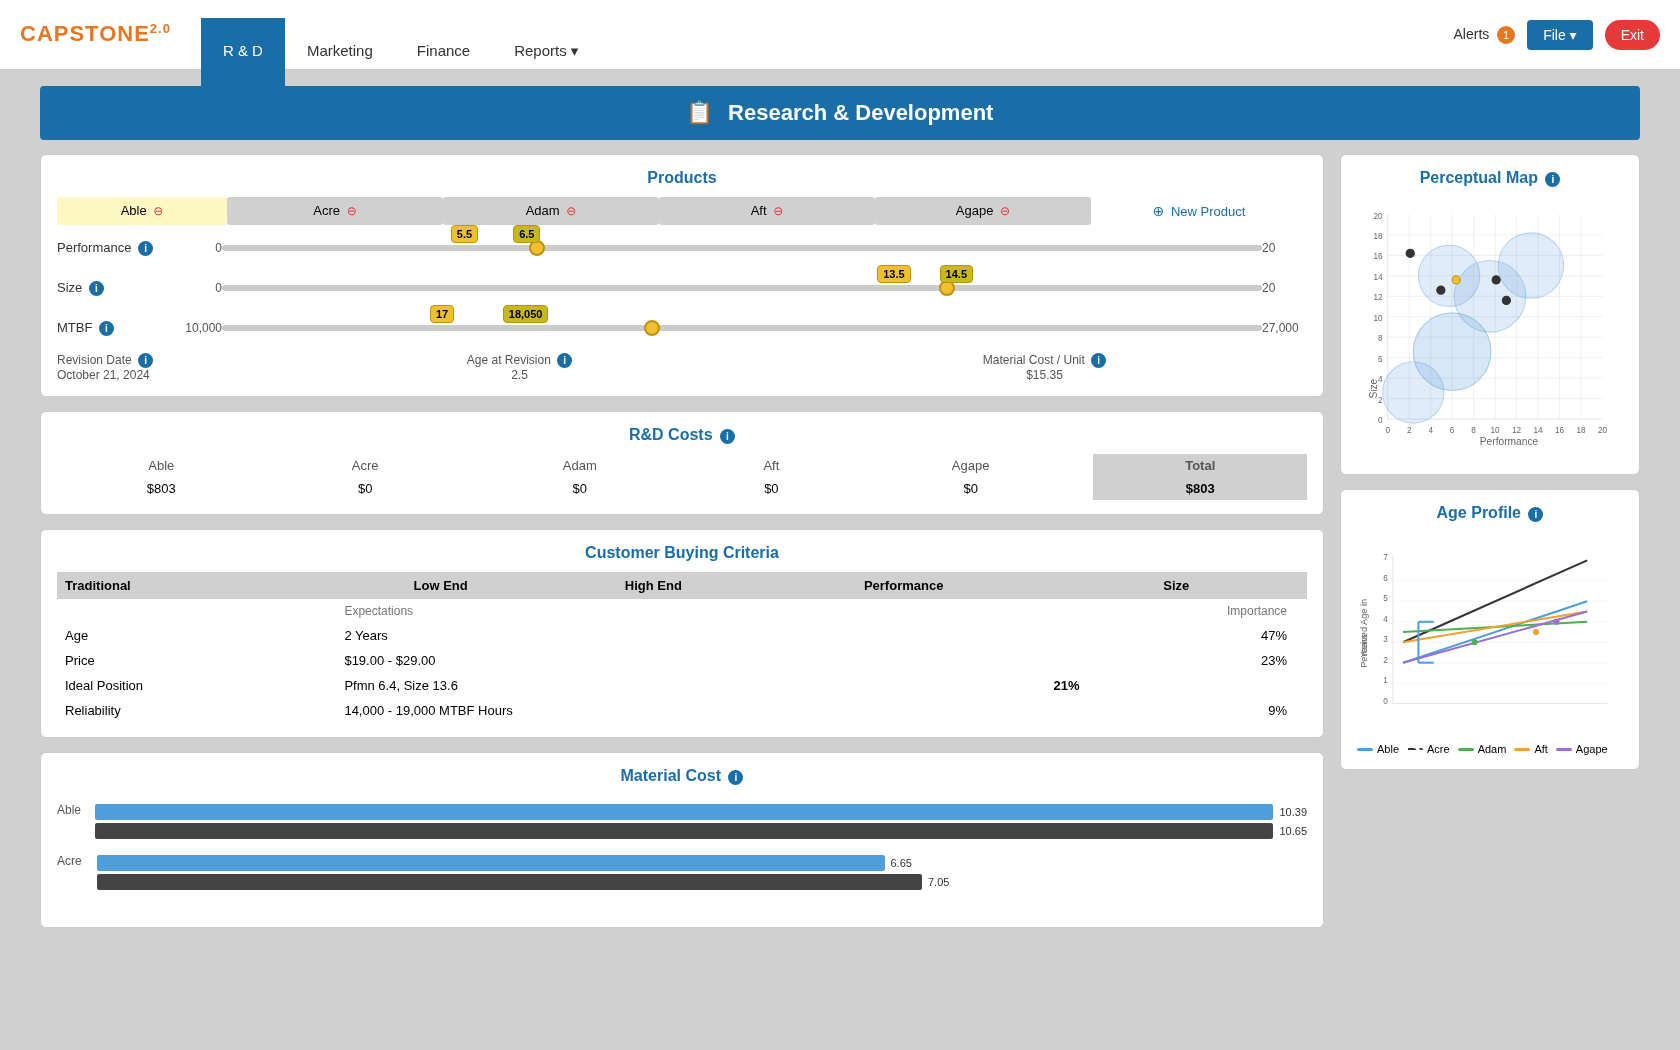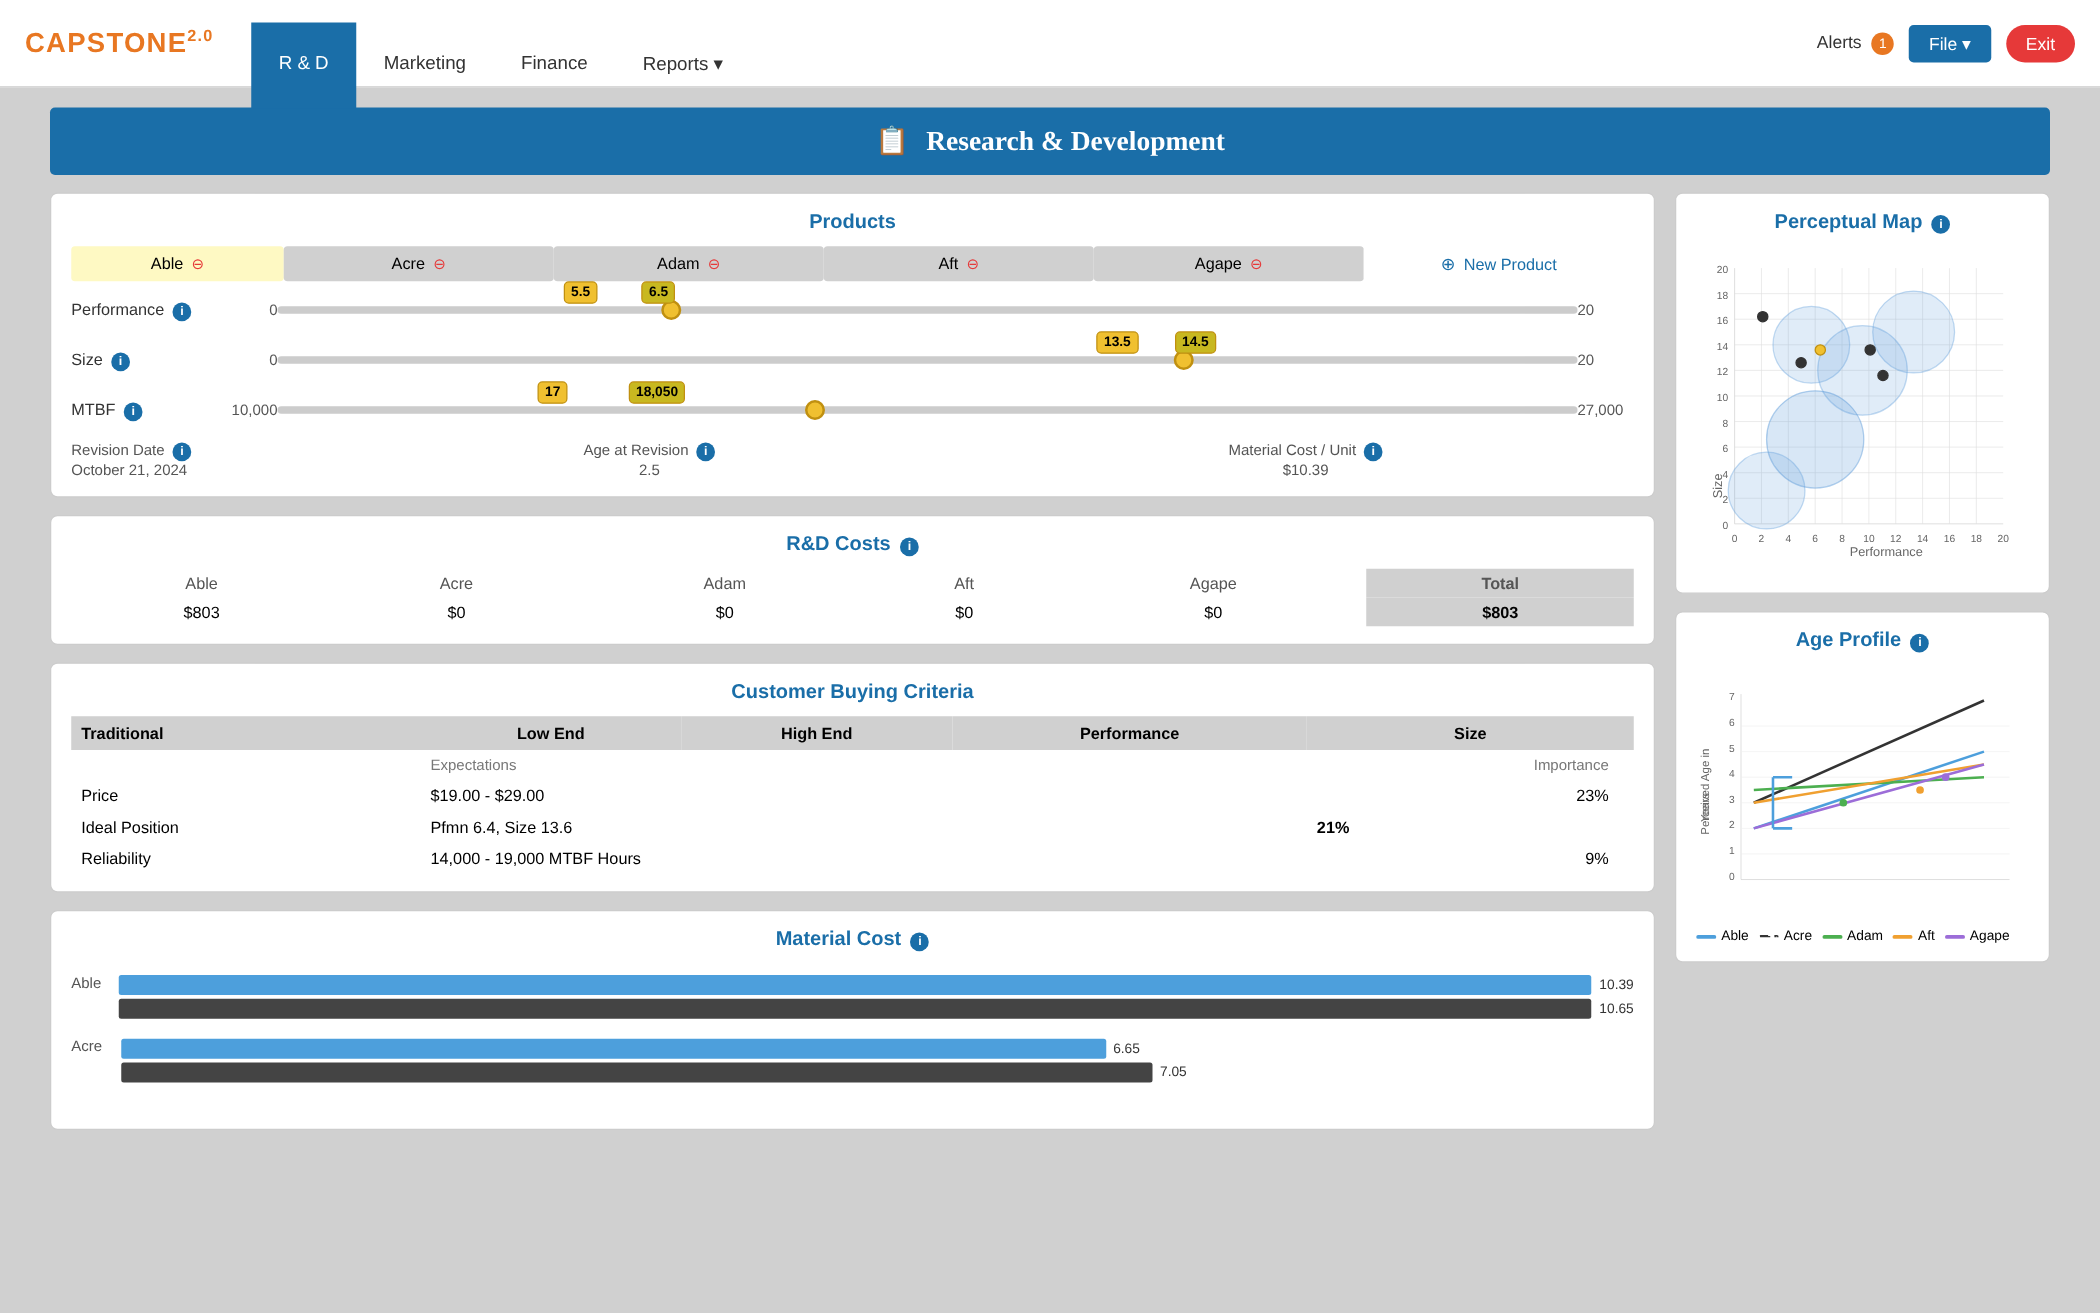--- a/index.html
+++ b/index.html
@@ -89,21 +89,20 @@
     
     .page-header {
       background: #1a6ea8;
       color: #fff;
       text-align: center;
       font-size: 22px;
       font-weight: bold;
       padding: 14px 0;
       margin: 16px 40px 14px 40px;
       border-radius: 4px;
-      font-family: Liberation Serif, serif;
     }
     .page-header-icon { margin-right: 8px; }
 
     
     .main-content {
       display: flex;
       gap: 16px;
       padding: 0 40px 20px 40px;
     }
     .left-col { flex: 1; min-width: 0; display: flex; flex-direction: column; gap: 14px; }
@@ -355,21 +354,21 @@
         <div>
           <span>Age at Revision</span>
           <span class="info-icon">i</span>
           <br>
           <span>2.5</span>
         </div>
         <div>
           <span>Material Cost / Unit</span>
           <span class="info-icon">i</span>
           <br>
-          <span>$10.39</span>
+          <span>$15.35</span>
         </div>
       </div>
     </div>
 
     <div class="card">
       <div class="card-title">
         <span>R&amp;D Costs</span>
         <span class="info-icon">i</span>
       </div>
       <table class="costs-table">
@@ -408,20 +407,25 @@
             <th>Size</th>
           </tr>
           <tr>
             <td></td>
             <td colspan="3" style="color:#777; font-size:12px; padding:3px 8px;">Expectations</td>
             <td style="color:#777; font-size:12px; text-align:right; padding-right:20px;">Importance</td>
           </tr>
         </thead>
         <tbody>
           <tr>
+            <td>Age</td>
+            <td colspan="3">2 Years</td>
+            <td style="text-align:right; padding-right:20px;">47%</td>
+          </tr>
+          <tr>
             <td>Price</td>
             <td colspan="3">$19.00 - $29.00</td>
             <td style="text-align:right; padding-right:20px;">23%</td>
           </tr>
           <tr>
             <td>Ideal Position</td>
             <td colspan="3">Pfmn 6.4, Size 13.6</td>
             <td style="text-align:left; padding-right:20px;font-weight:bold;">21%</td>
           </tr>
           <tr>

